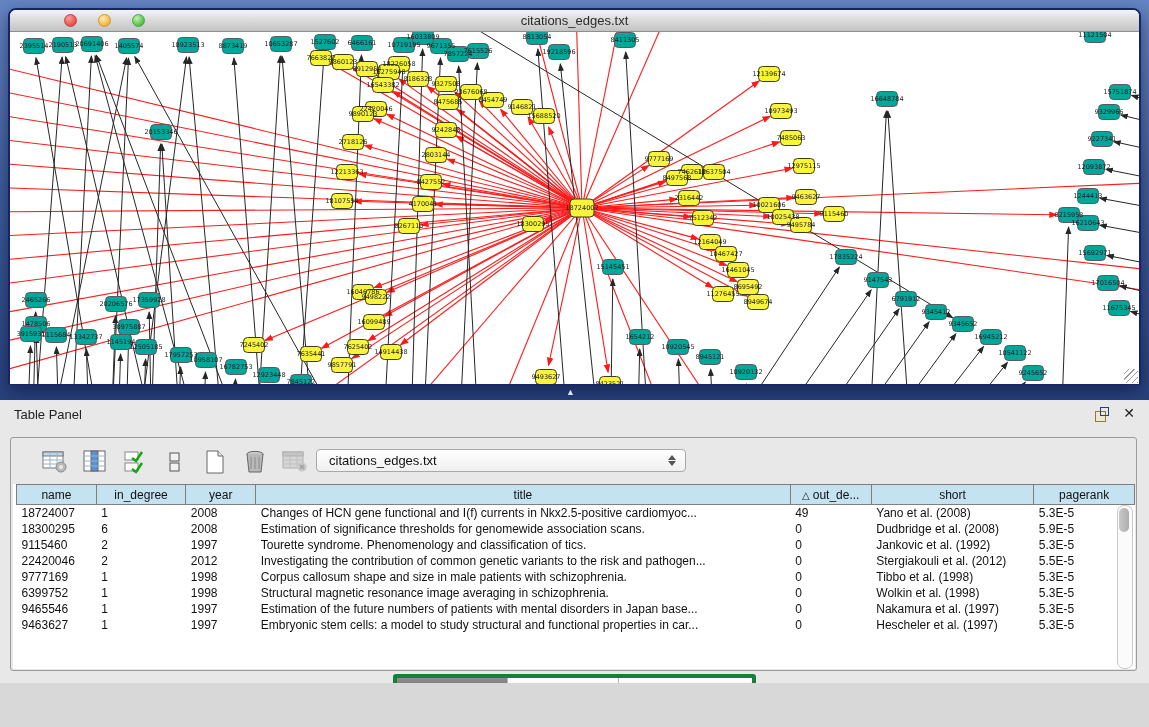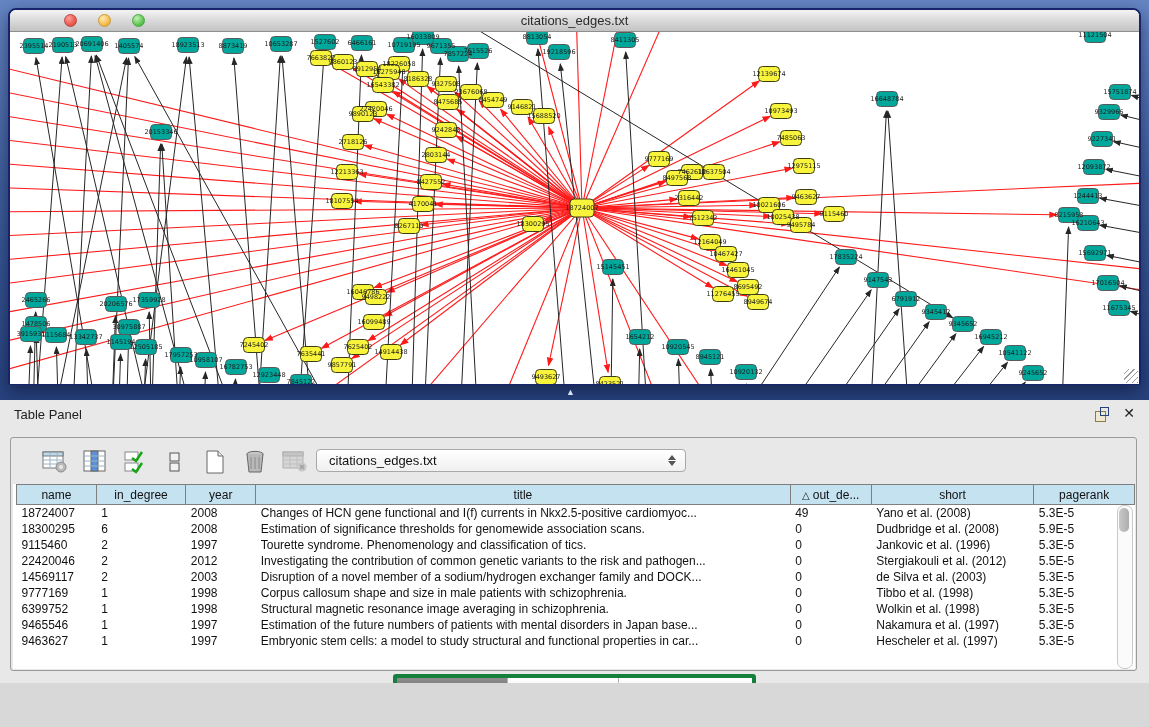--- a/index.html
+++ b/index.html
@@ -583,40 +583,31 @@
                 <td style="width:75px">0</td>
                 <td style="width:157px">Dudbridge et al. (2008)</td>
                 <td style="width:96px">5.9E-5</td>
               </tr>
               <tr>
                 <td style="width:74px">9115460</td>
                 <td style="width:84px">2</td>
                 <td style="width:65px">1997</td>
                 <td style="width:532px">Tourette syndrome. Phenomenology and classification of tics.</td>
                 <td style="width:75px">0</td>
-                <td style="width:157px">Jankovic et al. (1996)</td>
+                <td style="width:157px">Jankovic et al. (1992)</td>
                 <td style="width:96px">5.3E-5</td>
               </tr>
               <tr>
                 <td style="width:74px">22420046</td>
                 <td style="width:84px">2</td>
                 <td style="width:65px">2012</td>
                 <td style="width:532px">Investigating the contribution of common genetic variants to the risk and pathogen...</td>
                 <td style="width:75px">0</td>
                 <td style="width:157px">Stergiakouli et al. (2012)</td>
                 <td style="width:96px">5.5E-5</td>
-              </tr>
-              <tr>
-                <td style="width:74px">14569117</td>
-                <td style="width:84px">2</td>
-                <td style="width:65px">2003</td>
-                <td style="width:532px">Disruption of a novel member of a sodium/hydrogen exchanger family and DOCK...</td>
-                <td style="width:75px">0</td>
-                <td style="width:157px">de Silva et al. (2003)</td>
-                <td style="width:96px">5.3E-5</td>
               </tr>
               <tr>
                 <td style="width:74px">9777169</td>
                 <td style="width:84px">1</td>
                 <td style="width:65px">1998</td>
                 <td style="width:532px">Corpus callosum shape and size in male patients with schizophrenia.</td>
                 <td style="width:75px">0</td>
                 <td style="width:157px">Tibbo et al. (1998)</td>
                 <td style="width:96px">5.3E-5</td>
               </tr>

